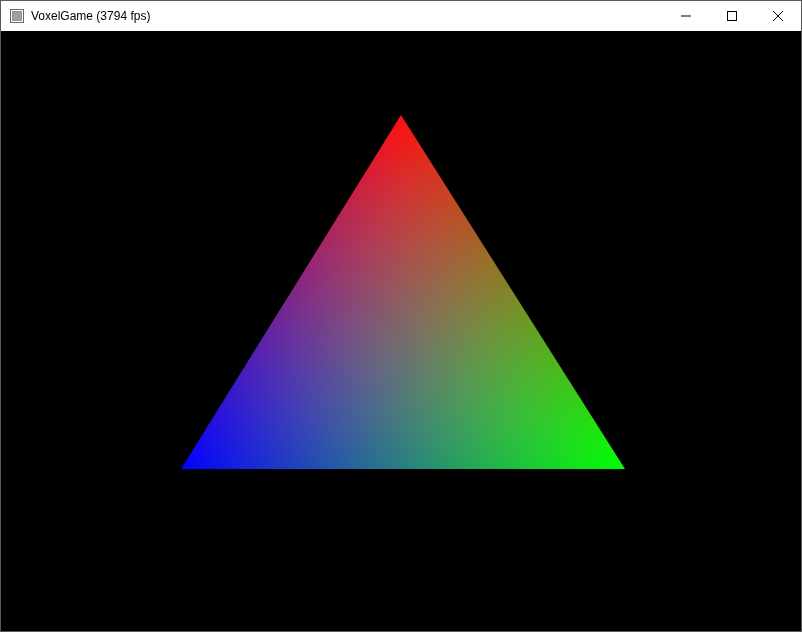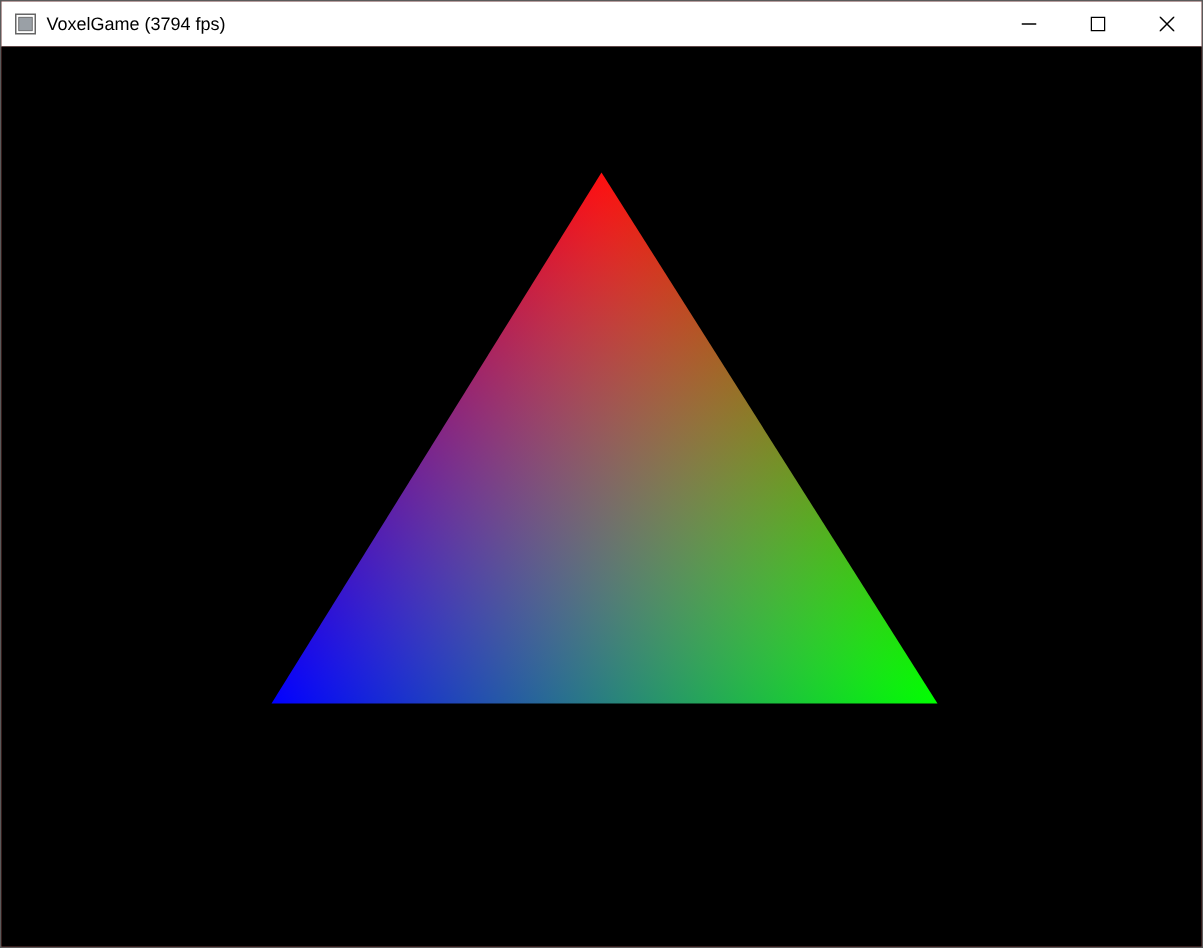--- a/index.html
+++ b/index.html
@@ -7,21 +7,21 @@
     padding: 0;
     font-family: "Segoe UI", Tahoma, sans-serif;
     font-size: 12px;
     background: #fff;
   }
   .window {
     width: 802px;
     height: 632px;
     box-sizing: border-box;
     border: 1px solid #5a5a5a;
-    background: #7f1d1d;
+    background: #0c4a6e;
     display: flex;
     flex-direction: column;
   }
   .titlebar {
     height: 30px;
     flex: 0 0 30px;
     background: #ffffff;
     display: flex;
     align-items: center;
     padding-left: 8px;

